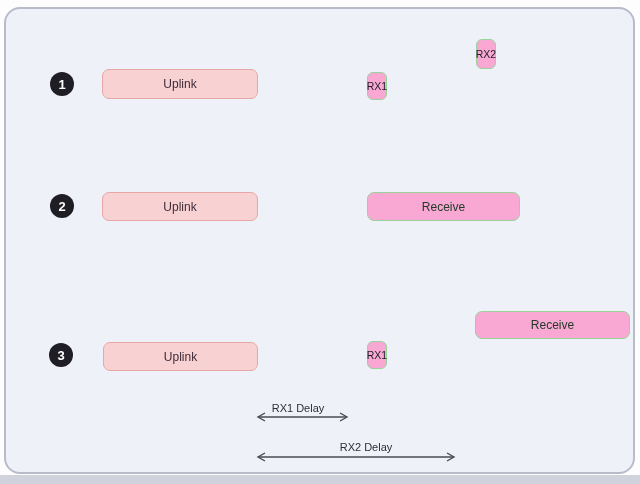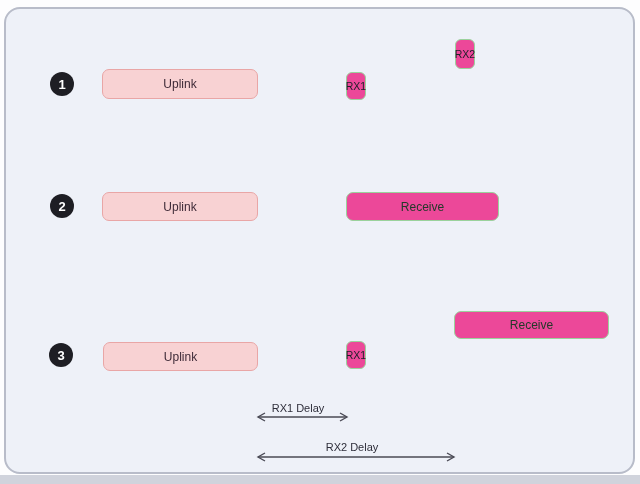--- a/index.html
+++ b/index.html
@@ -35,21 +35,21 @@
 
   .bar {
     position: absolute; box-sizing: border-box;
     display: flex; align-items: center; justify-content: center;
     border-radius: 7px; font-size: 12px; white-space: nowrap;
   }
   .bar.pink {
     background: #f8d2d3; border: 1.5px solid #e9a6a6; color: #3f2b38;
   }
   .bar.green {
-    background: #ec4899; border: 1.5px solid #9ad29c; color: #233a2a;
+    background: #f9a8d4; border: 1.5px solid #9ad29c; color: #233a2a; margin-left: 21px;
   }
   .bar.small { font-size: 10.5px; color: #20202a; border-radius: 6px; }
 
   .uplink1 { left: 96px; top: 60px;  width: 156px; height: 30px; }
   .rx1-1   { left: 340px; top: 63px; width: 20px;  height: 28px; }
   .rx2-1   { left: 449px; top: 30px; width: 20px;  height: 30px; }
 
   .uplink2 { left: 96px;  top: 183px; width: 156px; height: 29px; }
   .recv2   { left: 340px; top: 183px; width: 153px; height: 29px; }
 
@@ -57,21 +57,21 @@
   .rx1-3   { left: 340px; top: 332px; width: 20px;  height: 28px; }
   .recv3   { left: 448px; top: 302px; width: 155px; height: 28px; }
 
   .arrow { position: absolute; }
   .arrow svg { display: block; }
   .arrow-label {
     position: absolute; transform: translateX(-50%);
     font-size: 11px; color: #2e2e3a; white-space: nowrap;
   }
   .lbl1 { left: 292px; top: 393px; }
-  .lbl2 { left: 346px; top: 432px; }
+  .lbl2 { left: 360px; top: 432px; }
   .arr1 { left: 250px; top: 402px; }
   .arr2 { left: 250px; top: 442px; }
 </style>
 </head>
 <body>
 
 <div class="stage">
   <div class="shadow-strip"></div>
   <div class="panel">
 

